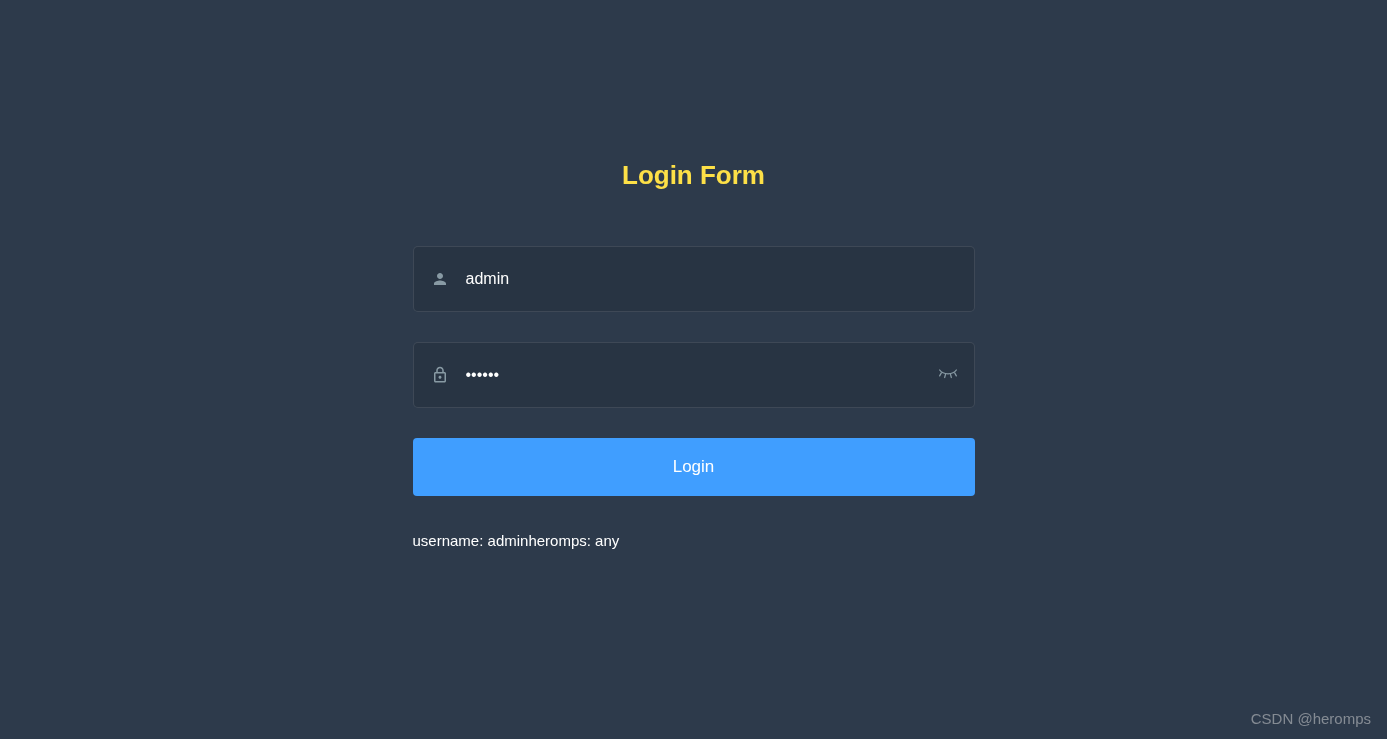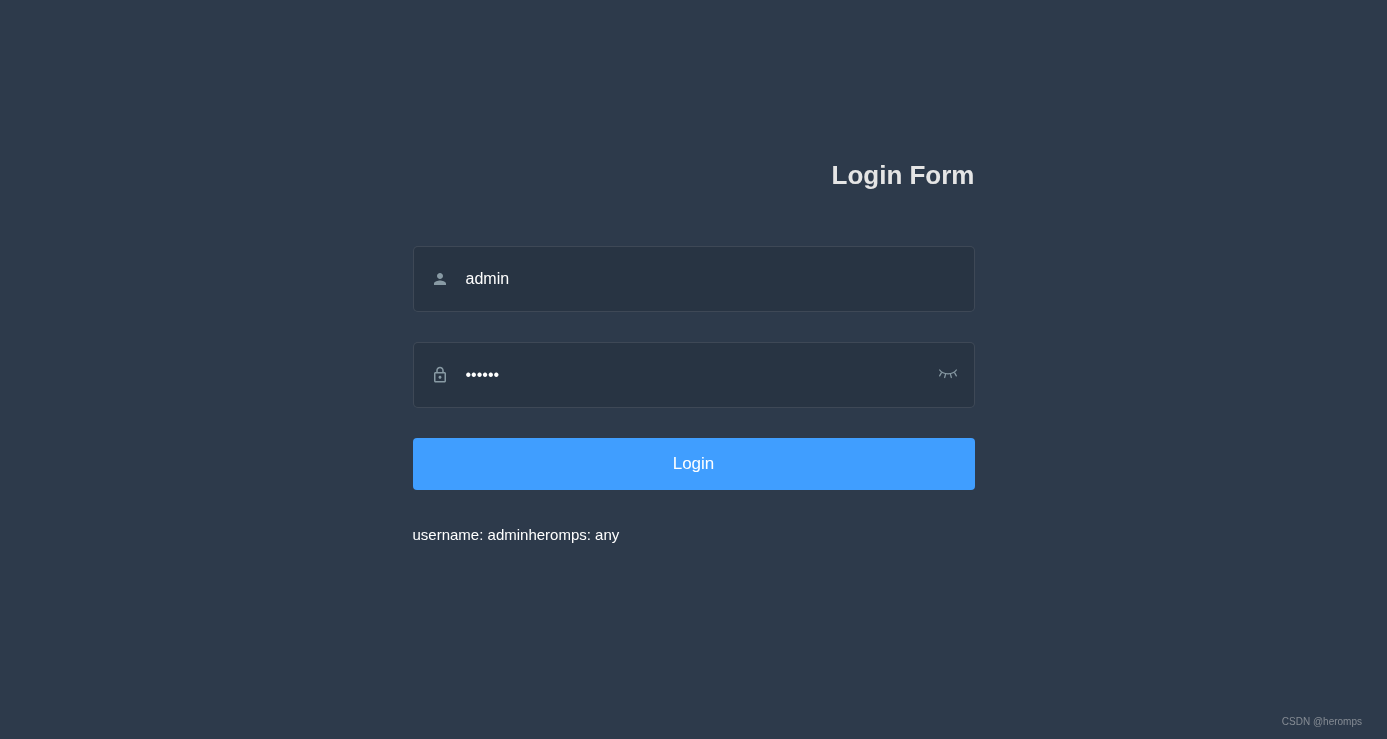--- a/index.html
+++ b/index.html
@@ -14,24 +14,24 @@
       font-family: -apple-system, BlinkMacSystemFont, "Segoe UI", Helvetica, Arial, sans-serif;
       position: relative;
       overflow: hidden;
     }
     .login-container {
       width: 562px;
       margin: 0 auto;
       padding-top: 160px;
     }
     .title {
-      color: #e5e5e5;
+      color: #fde047;
       font-size: 26px;
       font-weight: bold;
-      text-align: right;
+      text-align: center;
       margin-bottom: 55px;
     }
     .input-wrapper {
       background-color: rgba(0, 0, 0, 0.1);
       border: 1px solid rgba(255, 255, 255, 0.1);
       border-radius: 5px;
       display: flex;
       align-items: center;
       padding: 9px 16px;
       height: 66px;
@@ -72,40 +72,40 @@
     }
     .eye-toggle svg {
       width: 20px;
       height: 16px;
       fill: none;
       stroke: #889aa4;
       stroke-width: 1.5;
     }
     .login-btn {
       width: 100%;
-      height: 52px;
+      height: 58px;
       background-color: #409eff;
       border: none;
       border-radius: 4px;
       color: #ffffff;
       font-size: 17px;
       cursor: pointer;
       margin-bottom: 36px;
     }
     .tips {
       display: flex;
       color: #ffffff;
       font-size: 15px;
     }
     .watermark {
       position: absolute;
       bottom: 12px;
-      right: 25px;
+      right: 16px;
       color: rgba(220, 220, 220, 0.5);
-      font-size: 10px;
+      font-size: 15px;
     }
   </style>
 </head>
 <body>
 
 <div class="login-container">
   <h3 class="title">Login Form</h3>
 
   <div class="input-wrapper">
     <span class="icon-box">

